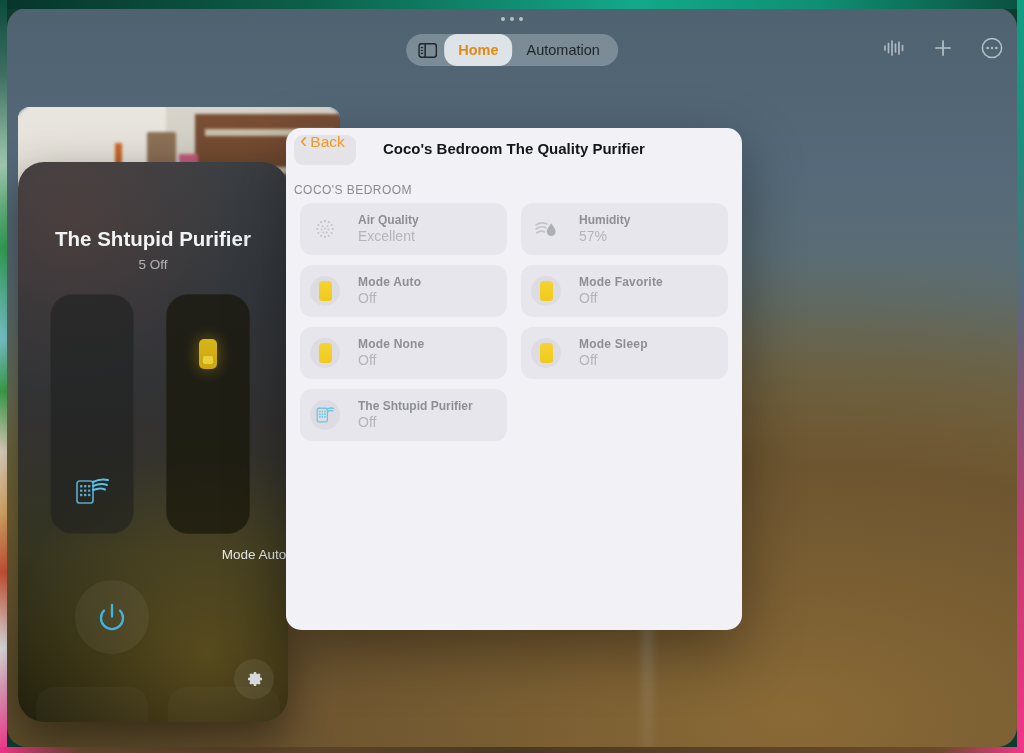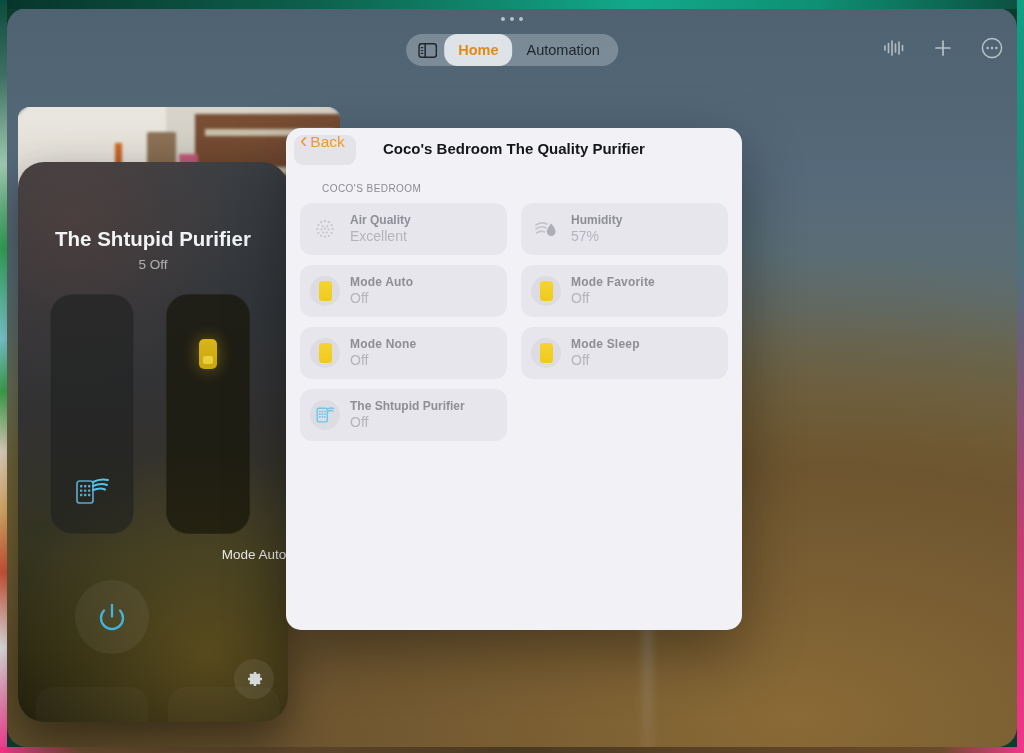--- a/index.html
+++ b/index.html
@@ -160,31 +160,31 @@
     overflow:hidden;
   }
   .modal-header { position:relative; height:46px; }
   .back-btn {
     position:absolute; left:8px; top:7px; height:30px; padding:0 11px 16px 6px;
     display:flex; align-items:center; gap:3px;
     background:#e3e3e8; border-radius:9px; color:#f09a27; font-size:15.5px; font-weight:500;
   }
   .modal-title { position:absolute; left:0; right:0; top:12px; text-align:center;
                  font-size:15px; font-weight:700; color:#14171a; }
-  .room-label { position:absolute; left:36px; top:55px; font-size:10px; letter-spacing:.45px;
+  .room-label { position:absolute; left:8px; top:55px; font-size:12px; letter-spacing:.45px;
                 color:#8a8a90; }
 
   .tile-grid { position:absolute; left:14px; top:75px; width:428px;
                display:grid; grid-template-columns:1fr 1fr; gap:10px 14px; }
   .tile { height:52px; border-radius:12px; background:#e6e6ec;
           display:flex; align-items:center; padding:0 10px; gap:10px; }
   .tile .badge { width:30px; height:30px; border-radius:50%; background:#dcdce2;
                  display:flex; align-items:center; justify-content:center; flex:0 0 30px; }
   .tile .badge.flat { background:transparent; }
-  .tile .txt { display:flex; flex-direction:column; justify-content:flex-end; min-width:0; }
+  .tile .txt { display:flex; flex-direction:column; justify-content:flex-end; min-width:0;margin-left:8px; }
   .tile .t-name { font-size:12px; font-weight:700; color:#8e8e95; line-height:1.25; white-space:nowrap; }
   .tile .t-val  { font-size:14px; color:#b4b4bb; line-height:1.25; white-space:nowrap; }
   .tile .t-name.wide { letter-spacing:.2px; }
 
   .chip-yellow { width:13px; height:20px; border-radius:3.5px;
                  background: linear-gradient(180deg,#f5d333,#f0c91b); }
 </style>
 </head>
 <body>
 

